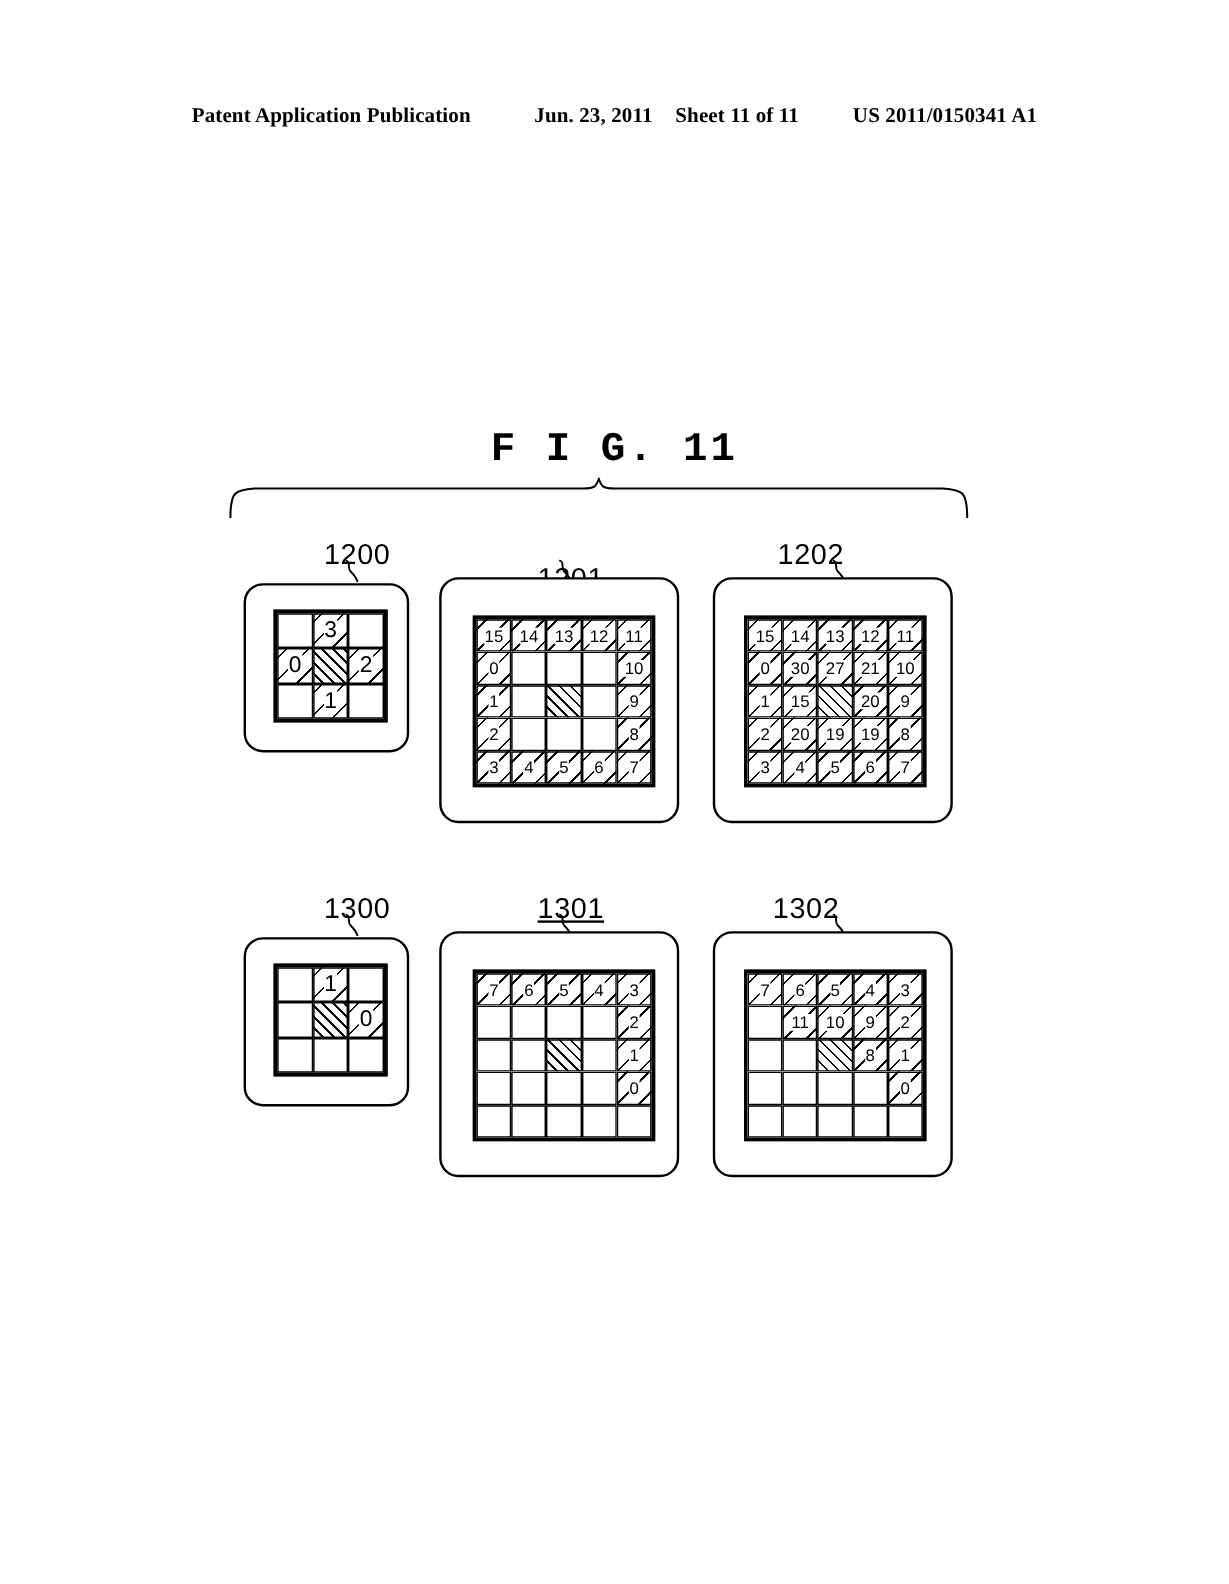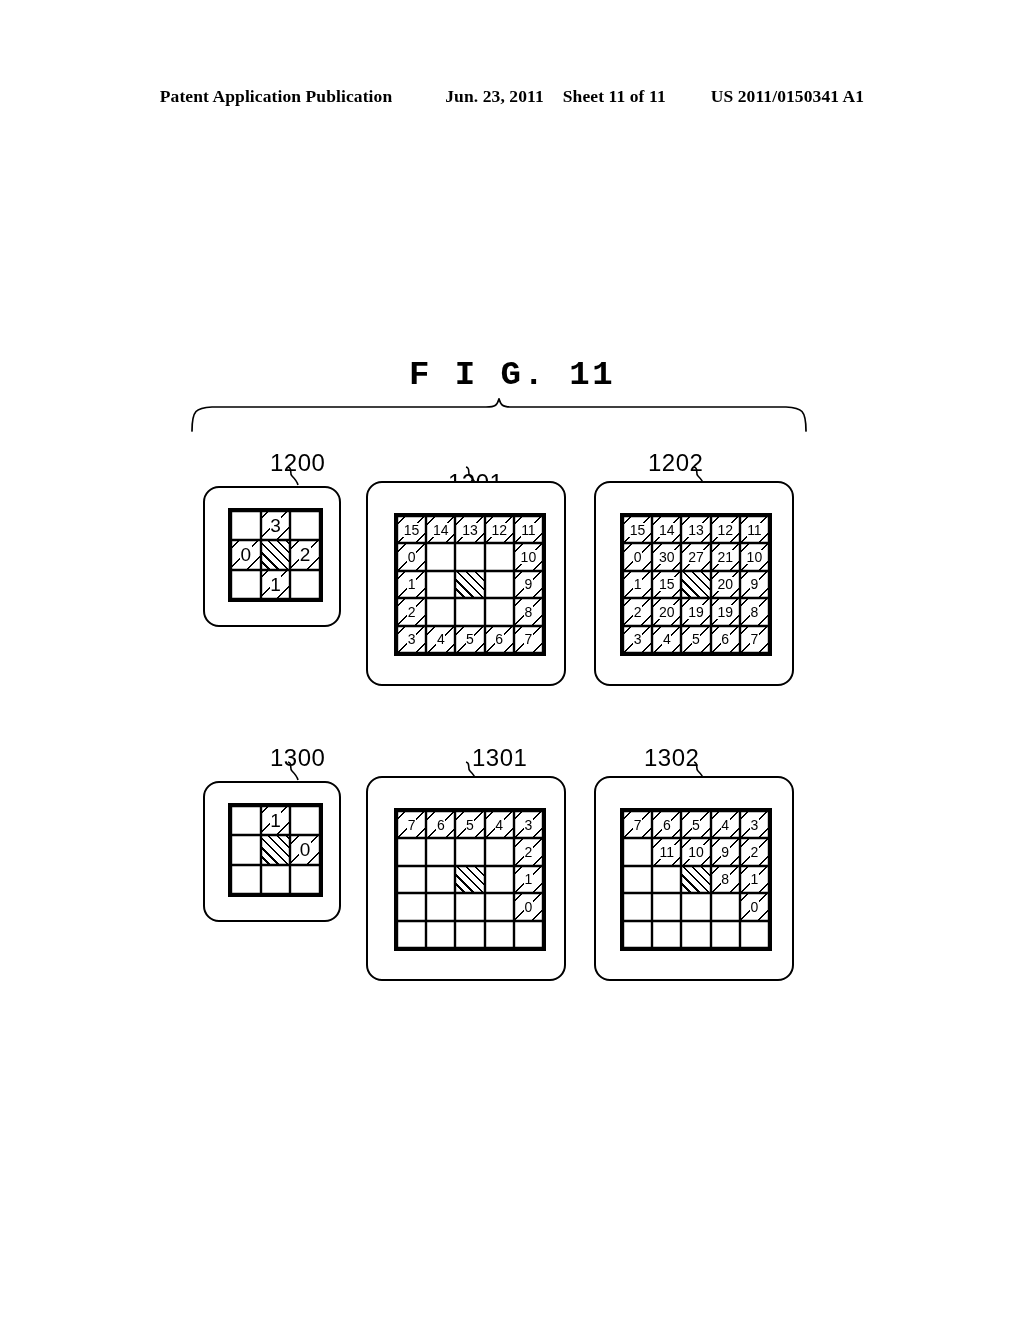--- a/index.html
+++ b/index.html
@@ -342,21 +342,21 @@
       <div class="cell"></div>
       <div class="cell"></div>
       <div class="cell center-hatch"></div>
       <div class="cell marked">
         <span class="num">0</span>
       </div>
       <div class="cell"></div>
       <div class="cell"></div>
       <div class="cell"></div>
     </div>
-    <div class="panel-label" style="left: 472px; top: 744px;">1301</div>
+    <div class="panel-label" style="left: 448px; top: 744px; text-decoration: underline;">1301</div>
     <svg class="leader" viewBox="0 0 14 20" style="left: 464px; top: 761px;">
       <path d="M 2 1 C 7 2, 3 7, 6 10 C 9 13, 11 15, 12 19" fill="none" stroke="#000" stroke-width="1.6"></path>
     </svg>
     <div class="panel-box" style="left: 366px; top: 776px; width: 200px; height: 205px;"></div>
     <div class="grid size-l" style="left: 394px; top: 808px; width: 152px; height: 143px; grid-template-columns: repeat(5, 1fr); grid-template-rows: repeat(5, 1fr);">
       <div class="cell marked">
         <span class="num">7</span>
       </div>
       <div class="cell marked">
         <span class="num">6</span>

